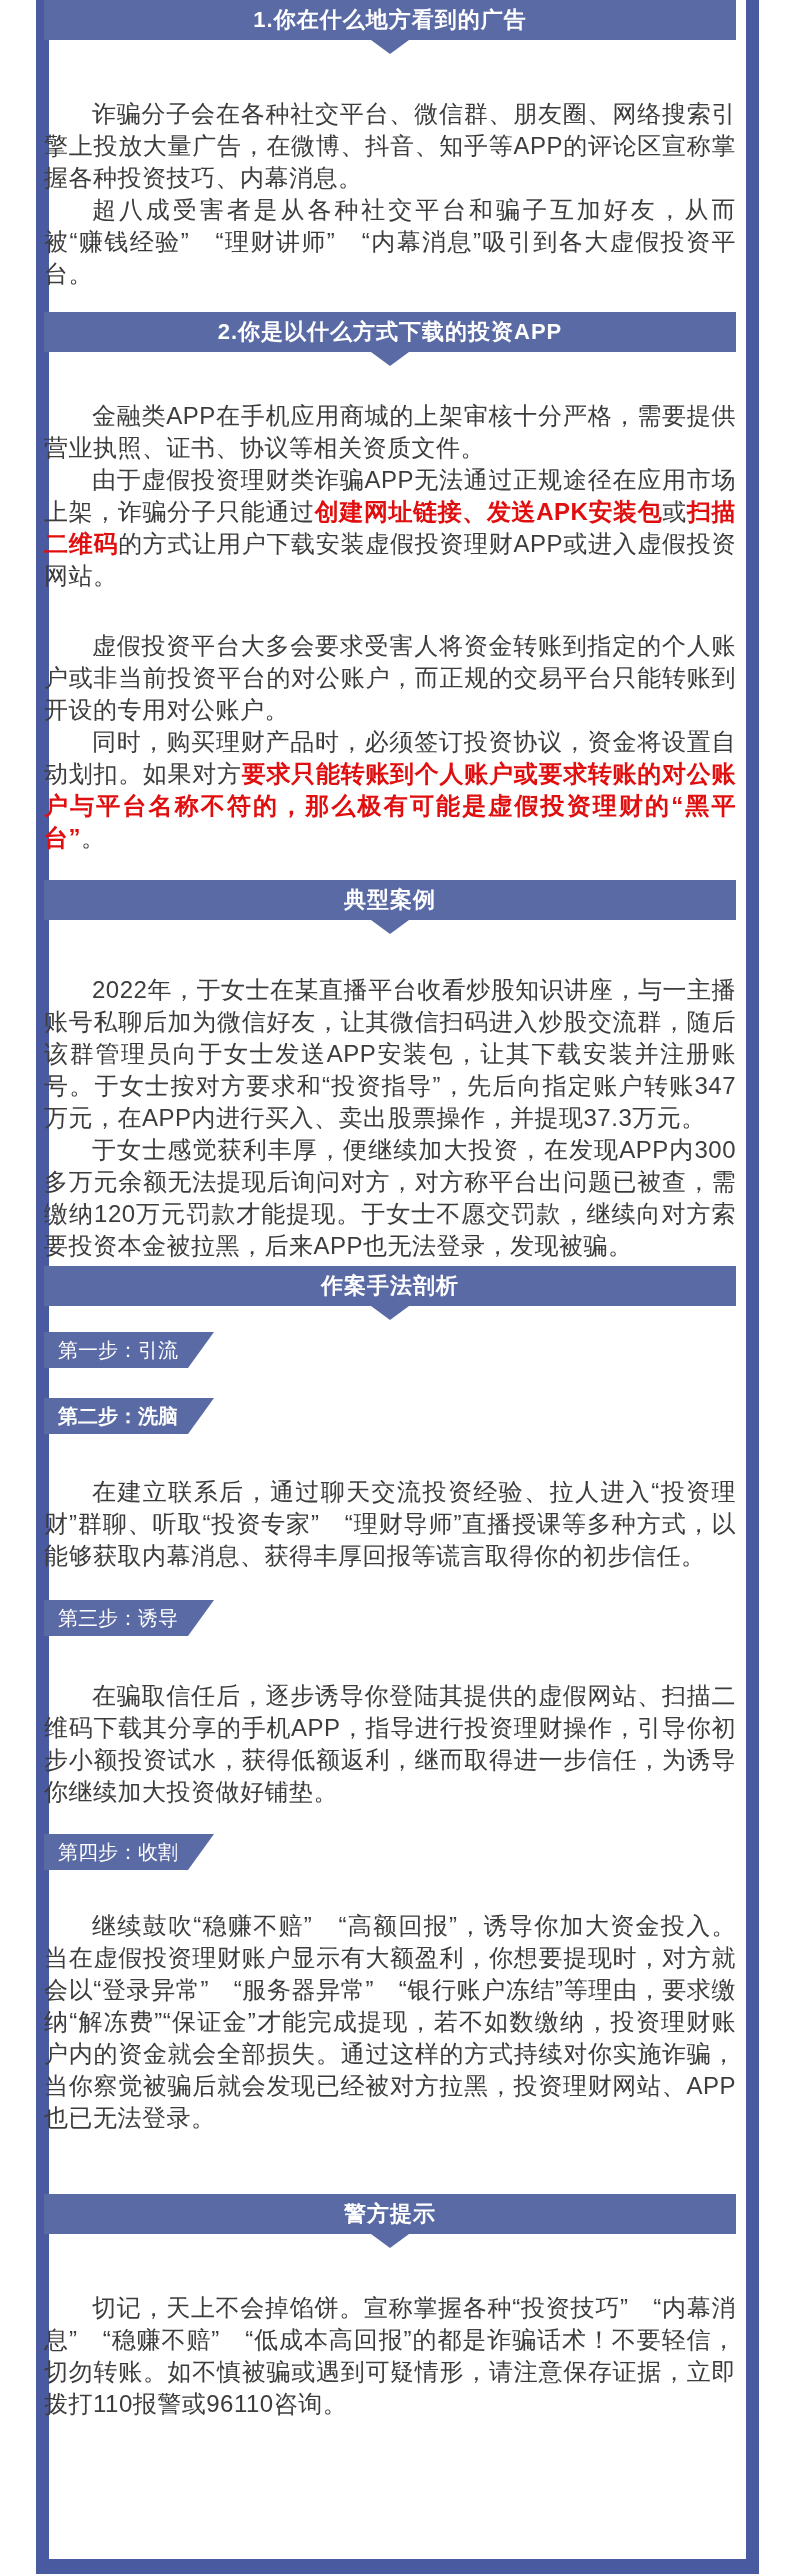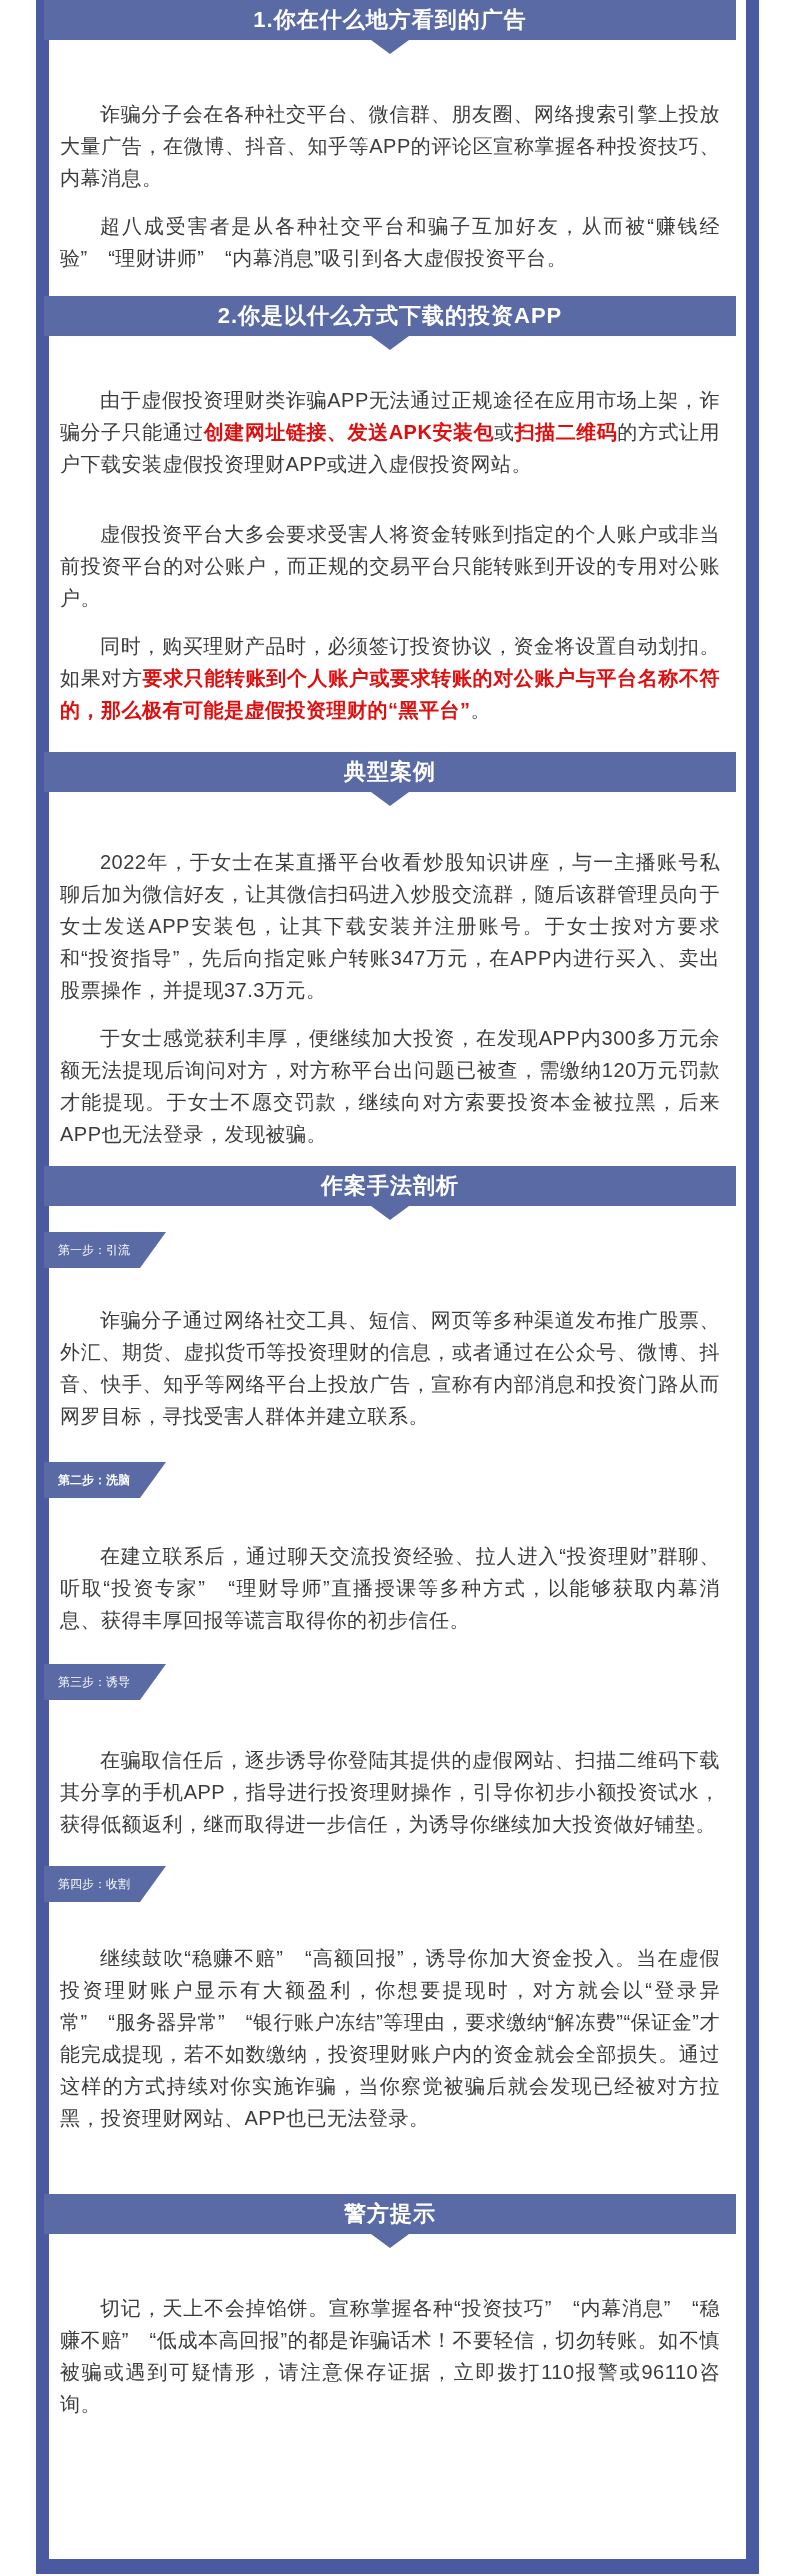--- a/index.html
+++ b/index.html
@@ -31,34 +31,34 @@
     letter-spacing:1px;
     display:flex;align-items:center;justify-content:center;
   }
   .banner-notch{
     width:0;height:0;margin:0 auto;
     border-left:19px solid transparent;
     border-right:19px solid transparent;
     border-top:14px solid var(--banner);
   }
   .body-text p{
-    margin:16px;
+    margin:0;
     text-indent:2em;
-    font-size:20px;
+    font-size:24px;
     line-height:32px;
     letter-spacing:0.5px;
     color:var(--ink);
     text-align:justify;
   }
   .red{color:var(--red);font-weight:bold;}
   .step-label{
     display:inline-block;
     background:var(--banner);
     color:#ffffff;
-    font-size:12px;
+    font-size:20px;
     line-height:36px;
     padding:0 36px 0 14px;
     clip-path:polygon(0 0,100% 0,calc(100% - 26px) 100%,0 100%);
   }
 </style>
 </head>
 <body>
 
 <div class="page">
   <div class="frame-left"></div>
@@ -78,20 +78,21 @@
       <p>超八成受害者是从各种社交平台和骗子互加好友，从而被“赚钱经验”　“理财讲师”　“内幕消息”吸引到各大虚假投资平台。</p>
     </div>
 
     <div style="margin-top:22px;text-align:right;">
       <div class="banner-bar">
         <span>2.你是以什么方式下载的投资APP</span>
       </div>
       <div class="banner-notch"></div>
     </div>
     <div class="body-text" style="margin-top:34px;">
+      <p>金融类APP在手机应用商城的上架审核十分严格，需要提供营业执照、证书、协议等相关资质文件。</p>
       <p><span>由于虚假投资理财类诈骗APP无法通过正规途径在应用市场上架，诈骗分子只能通过</span><span class="red">创建网址链接、发送APK安装包</span><span>或</span><span class="red">扫描二维码</span><span>的方式让用户下载安装虚假投资理财APP或进入虚假投资网站。</span></p>
     </div>
 
     <div class="body-text" style="margin-top:38px;">
       <p>虚假投资平台大多会要求受害人将资金转账到指定的个人账户或非当前投资平台的对公账户，而正规的交易平台只能转账到开设的专用对公账户。</p>
       <p><span>同时，购买理财产品时，必须签订投资协议，资金将设置自动划扣。如果对方</span><span class="red">要求只能转账到个人账户或要求转账的对公账户与平台名称不符的，那么极有可能是虚假投资理财的“黑平台”</span><span>。</span></p>
     </div>
 
     <div style="margin-top:26px;">
       <div class="banner-bar">
@@ -106,23 +107,20 @@
 
     <div style="margin-top:4px;">
       <div class="banner-bar">
         <span>作案手法剖析</span>
       </div>
       <div class="banner-notch"></div>
     </div>
 
     <div style="margin-top:12px;">
       <span class="step-label">第一步：引流</span>
-    </div>
-    <div class="body-text" style="margin-top:36px;">
-      <p>诈骗分子通过网络社交工具、短信、网页等多种渠道发布推广股票、外汇、期货、虚拟货币等投资理财的信息，或者通过在公众号、微博、抖音、快手、知乎等网络平台上投放广告，宣称有内部消息和投资门路从而网罗目标，寻找受害人群体并建立联系。</p>
     </div>
 
     <div style="margin-top:30px;font-weight:bold;">
       <span class="step-label">第二步：洗脑</span>
     </div>
     <div class="body-text" style="margin-top:42px;">
       <p>在建立联系后，通过聊天交流投资经验、拉人进入“投资理财”群聊、听取“投资专家”　“理财导师”直播授课等多种方式，以能够获取内幕消息、获得丰厚回报等谎言取得你的初步信任。</p>
     </div>
 
     <div style="margin-top:28px;">

